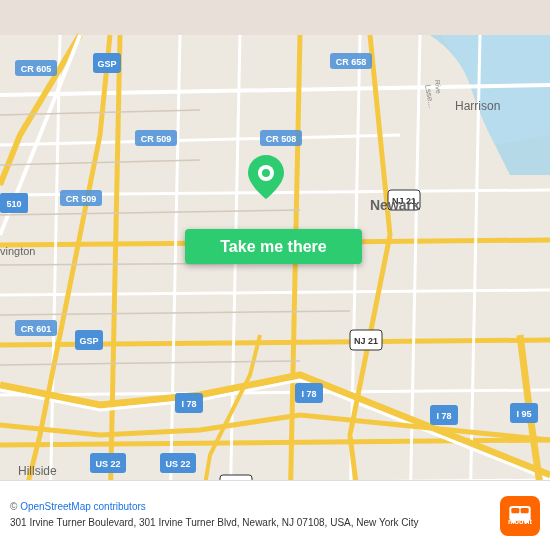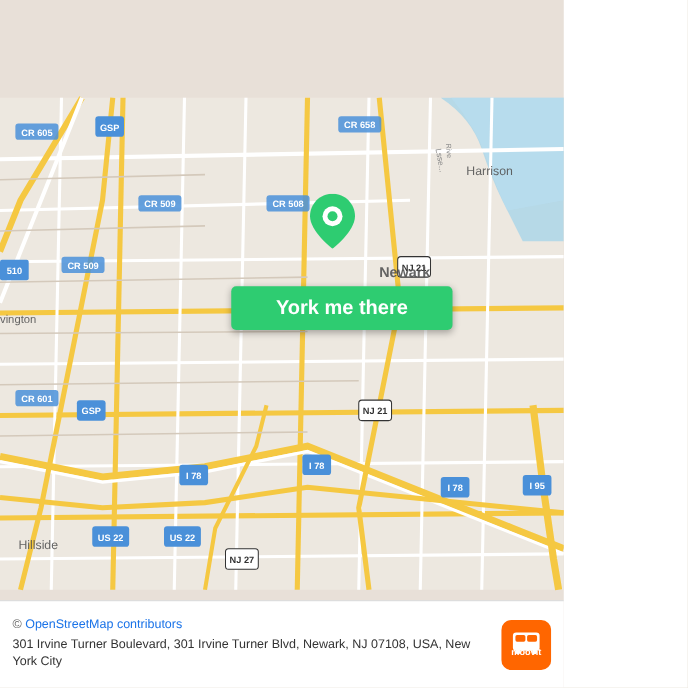--- a/index.html
+++ b/index.html
@@ -1,19 +1,19 @@
 <!DOCTYPE html>
 <html><head>
   <meta charset="utf-8">
   <style>
     * { margin: 0; padding: 0; box-sizing: border-box; }
     body { width: 550px; height: 550px; overflow: hidden; font-family: Arial, sans-serif; }
 
     #map-container {
-      width: 451px;
+      width: 550px;
       height: 550px;
       position: relative;
       background-color: #e8e0d8;
     }
 
     
     #map-canvas {
       width: 100%;
       height: 100%;
       position: absolute;
@@ -224,21 +224,21 @@
     <text x="435" y="45" font-size="7" fill="#888" transform="rotate(85,435,45)">Rive</text>
 
   </svg>
 
   <svg id="map-pin" viewBox="0 0 36 44" xmlns="http://www.w3.org/2000/svg">
     <path d="M18 0 C8 0 0 8 0 18 C0 30 18 44 18 44 C18 44 36 30 36 18 C36 8 28 0 18 0Z" fill="#2ecc71"></path>
     <circle cx="18" cy="18" r="8" fill="white"></circle>
     <circle cx="18" cy="18" r="4" fill="#2ecc71"></circle>
   </svg>
 
-  <button id="cta-button">York me there</button>
+  <button id="cta-button">Take me there</button>
 
   <div id="bottom-bar">
     <div id="bottom-left">
       <div id="osm-credit">
         <span>©</span>
         <a href="#" id="osm-link" style="color: rgb(26, 115, 232); text-decoration: none; font-size: 10px;">OpenStreetMap contributors</a>
       </div>
       <div id="address-text">301 Irvine Turner Boulevard, 301 Irvine Turner Blvd, Newark, NJ 07108, USA, New York City</div>
     </div>
 

